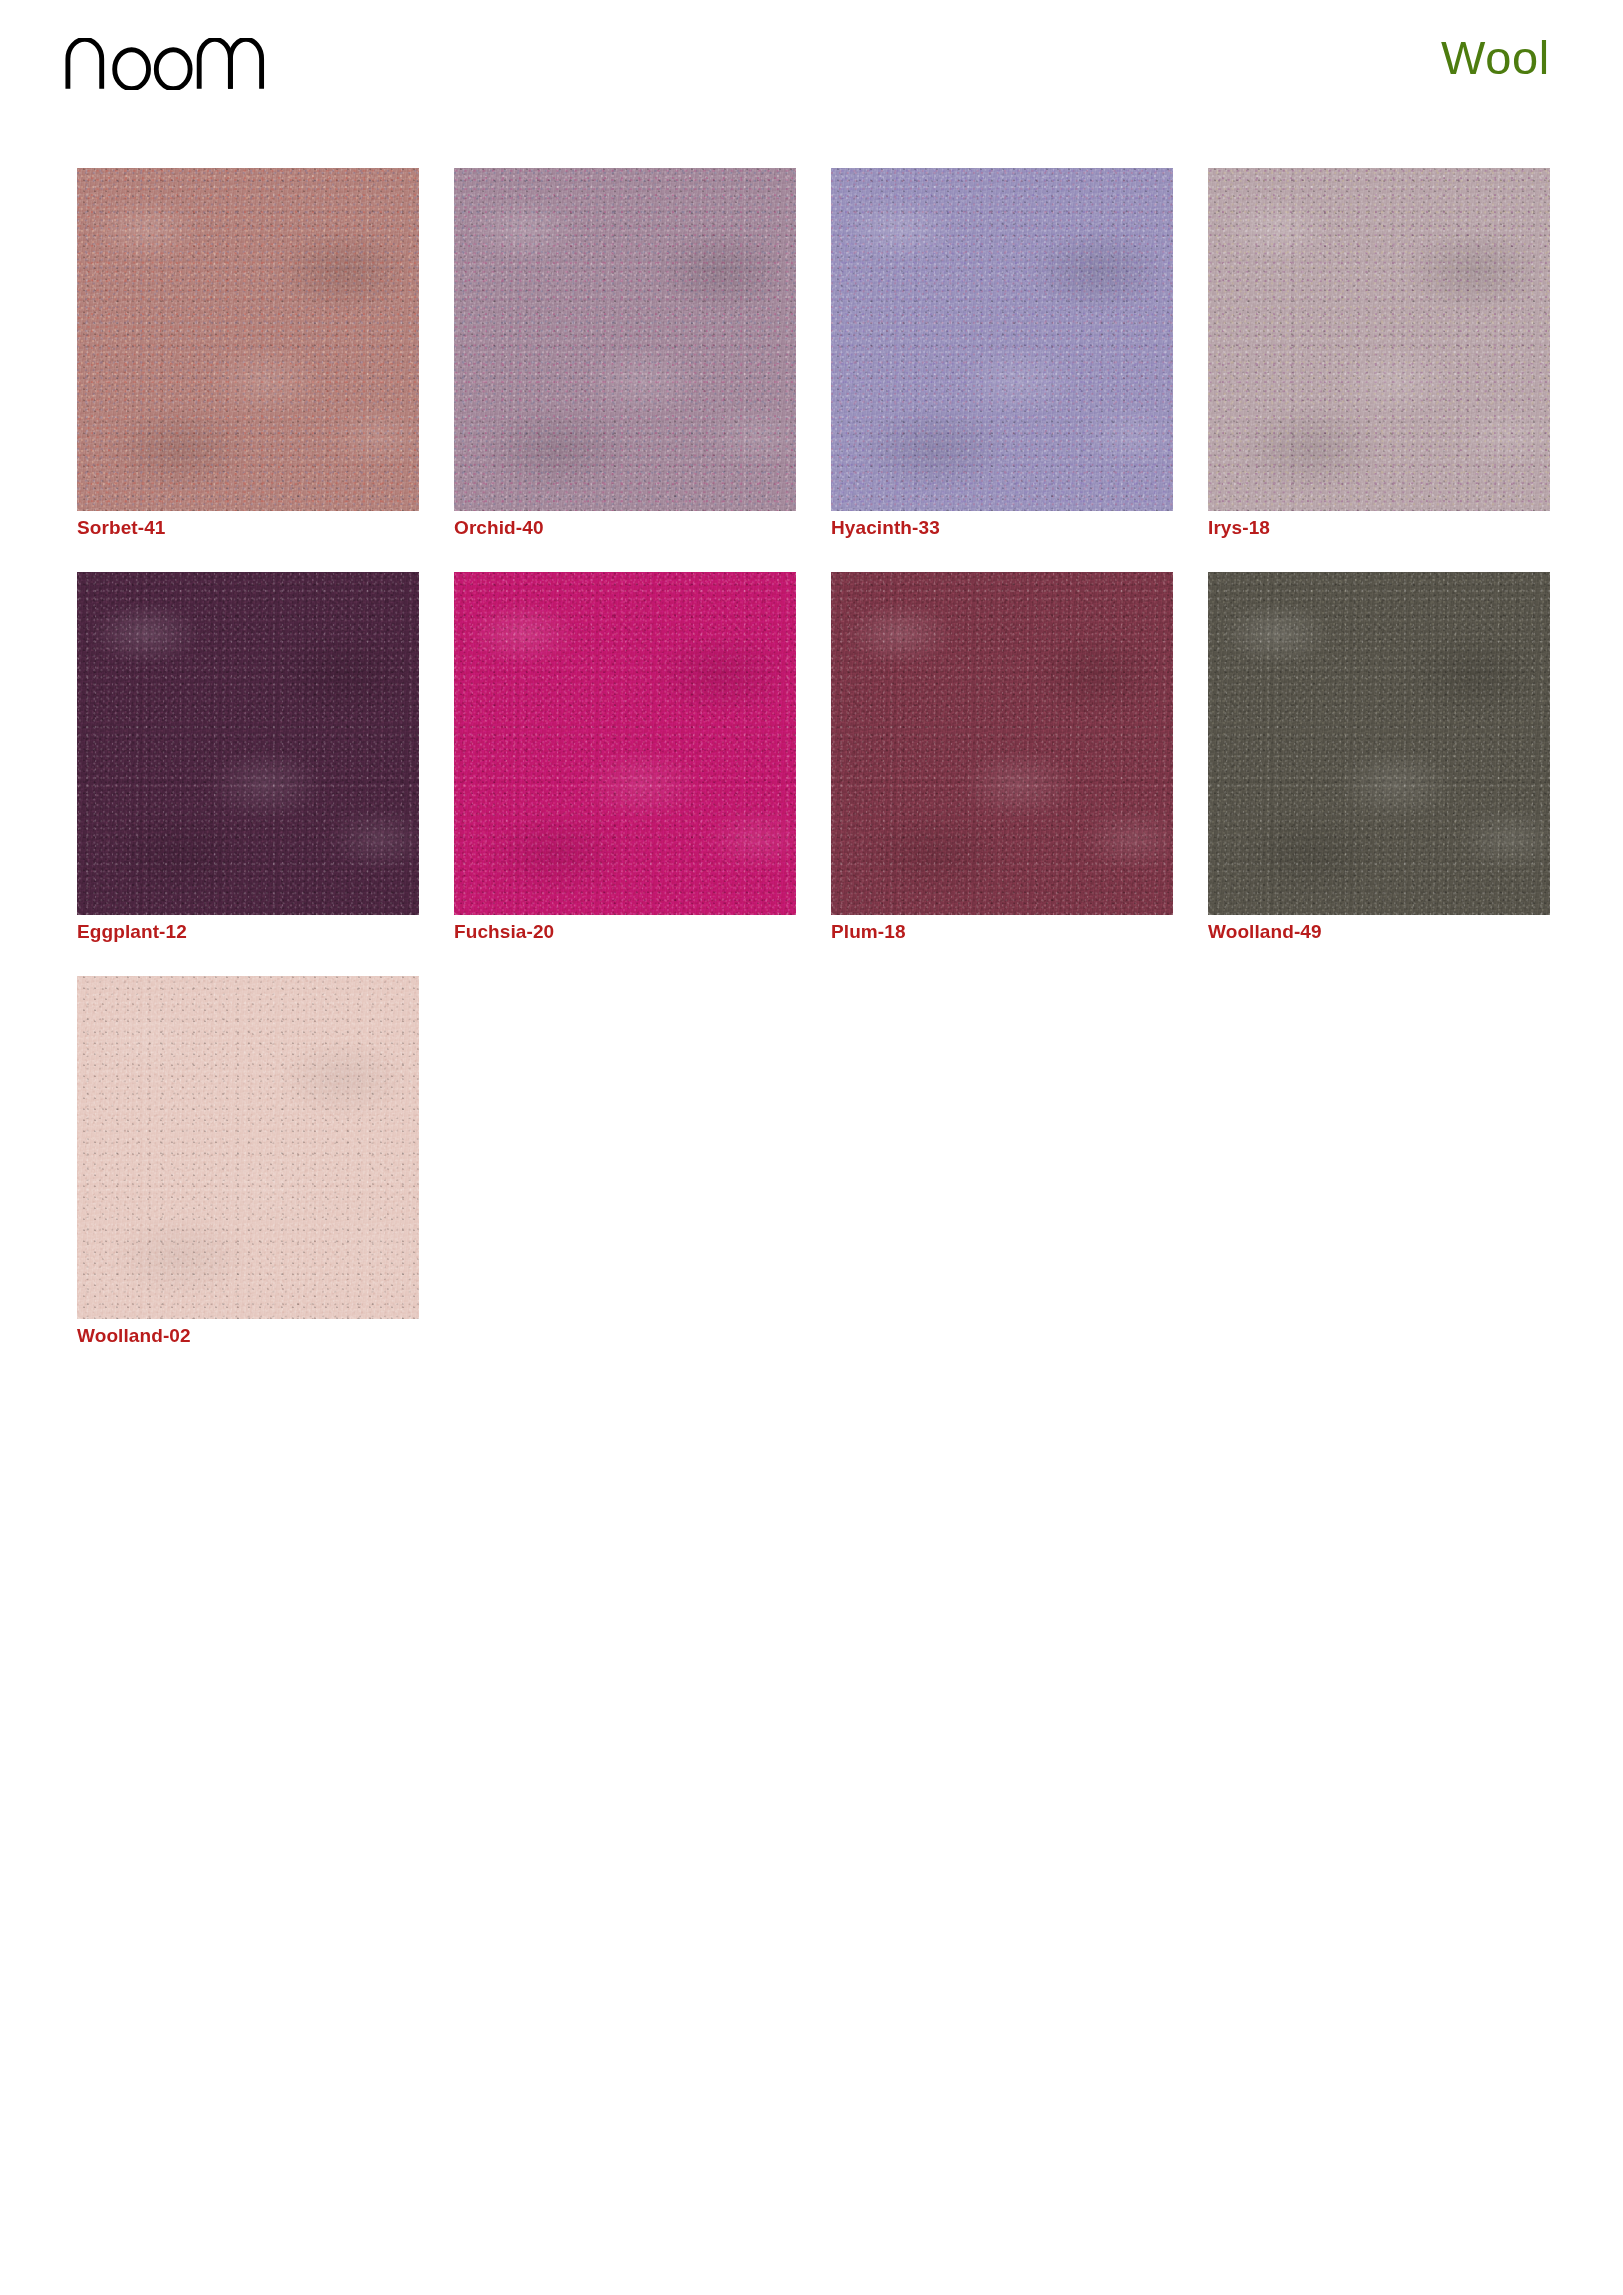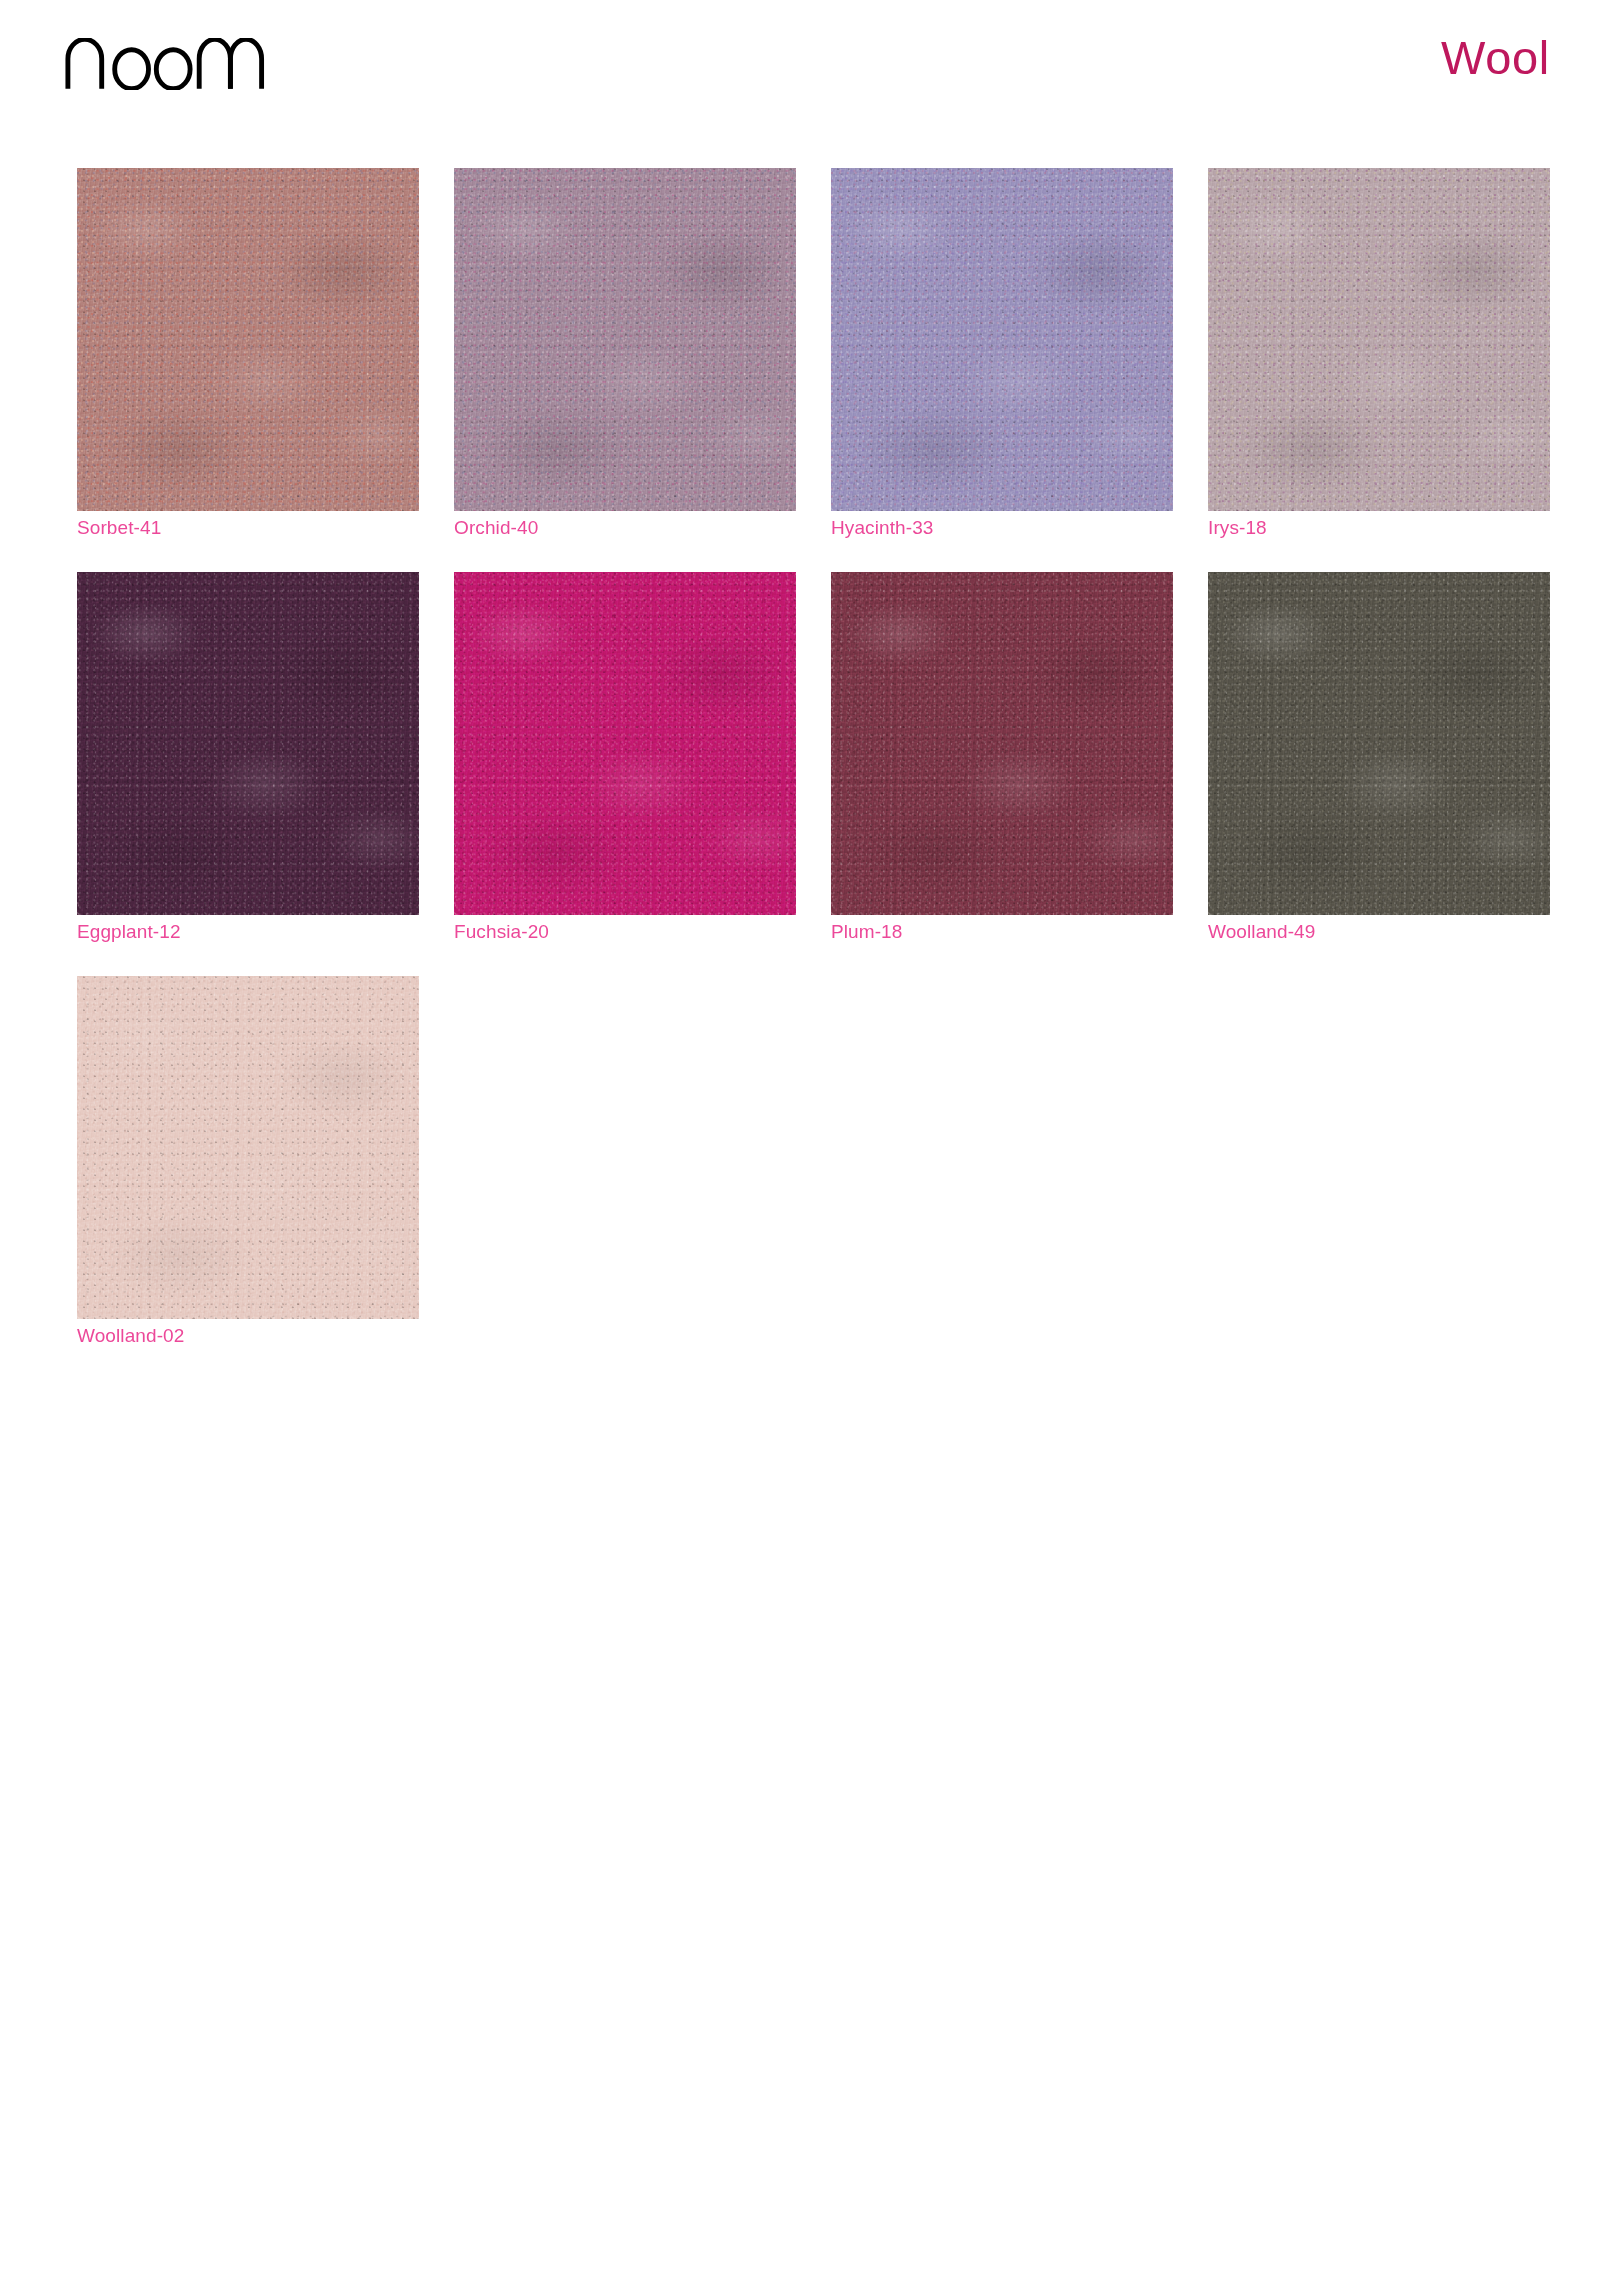--- a/index.html
+++ b/index.html
@@ -34,21 +34,21 @@
   }
   .brand-logo svg { display: block; }
   .collection-title {
     position: absolute;
     right: 73px;
     top: 34px;
     font-size: 47px;
     font-weight: 300;
     letter-spacing: 0.7px;
     line-height: 1;
-    color: #be185d;
+    color: #4d7c0f;
     white-space: nowrap;
   }
 
   
   .swatch-grid {
     position: absolute;
     left: 77px;
     top: 168px;
     width: 1471px;
     display: grid;
@@ -66,24 +66,24 @@
     overflow: hidden;
     background-color: #b08080;
   }
   .swatch-chip .tex {
     position: absolute;
     inset: 0;
   }
   .swatch-label {
     margin-top: 7.2px;
     font-size: 19px;
-    font-weight: 400;
+    font-weight: 700;
     letter-spacing: 0.1px;
     line-height: 1.1;
-    color: #ec4899;
+    color: #b91c1c;
     white-space: nowrap;
   }
 
   
   
   .tex-noise {
     background-image:
       radial-gradient(circle at 18% 22%, rgba(255,255,255,0.22) 0 0.7px, transparent 1px),
       radial-gradient(circle at 63% 11%, rgba(0,0,0,0.20) 0 0.7px, transparent 1px),
       radial-gradient(circle at 41% 67%, rgba(255,255,255,0.16) 0 0.9px, transparent 1.2px),

